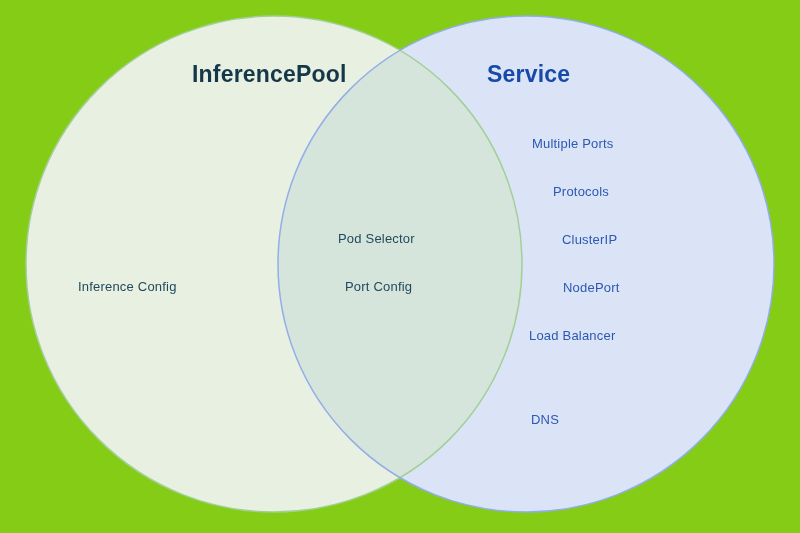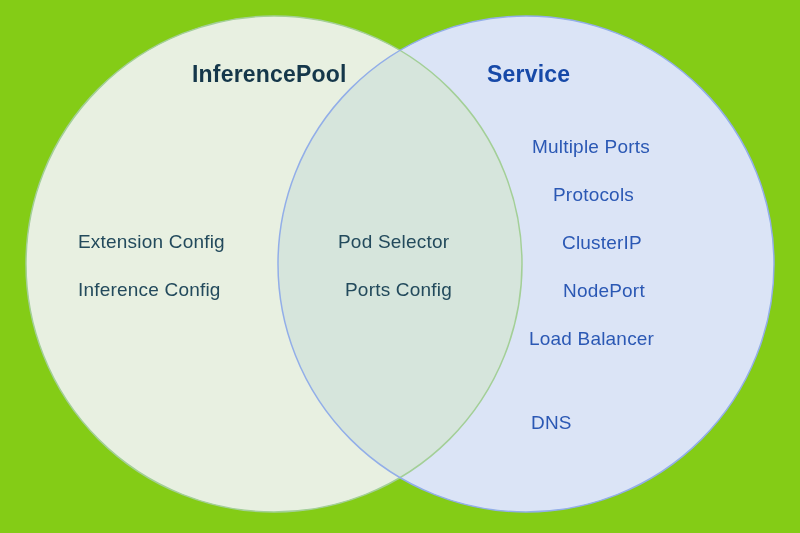--- a/index.html
+++ b/index.html
@@ -8,21 +8,21 @@
     width: 800px;
     height: 533px;
     background: #84cc16;
     overflow: hidden;
     font-family: "Liberation Sans", sans-serif;
   }
   .canvas svg { position: absolute; left: 0; top: 0; }
   .label {
     position: absolute;
     white-space: nowrap;
-    font-size: 19px;
+    font-size: 13px;
     line-height: 1;
     letter-spacing: 0.2px;
   }
   .title {
     position: absolute;
     white-space: nowrap;
     font-size: 23px;
     font-weight: 700;
     line-height: 1;
     letter-spacing: 0.2px;
@@ -64,25 +64,24 @@
     <circle cx="526" cy="264" r="248" stroke="none" fill="#dbe4f6"></circle>
     <path d="M 400 50.4 A 248 248 0 0 1 400 477.6 A 248 248 0 0 1 400 50.4 Z" stroke="none" fill="#d6e5dc"></path>
 
     <circle cx="274" cy="264" r="248" fill="none" stroke-width="1.5" stroke="#a3cf97"></circle>
     <circle cx="526" cy="264" r="248" fill="none" stroke-width="1.5" stroke="#92aee8"></circle>
   </svg>
 
   <span class="title left-title t-left">InferencePool</span>
   <span class="title right-title t-right">Service</span>
 
-  <span class="label left-text p-ext">Extension Config</span>
   <span class="label left-text p-inf">Inference Config</span>
 
   <span class="label left-text p-pod">Pod Selector</span>
-  <span class="label left-text p-port">Ports Config</span>
+  <span class="label left-text p-port">Port Config</span>
 
   <span class="label right-text p-mp">Multiple Ports</span>
   <span class="label right-text p-pr">Protocols</span>
   <span class="label right-text p-ci">ClusterIP</span>
   <span class="label right-text p-np">NodePort</span>
   <span class="label right-text p-lb">Load Balancer</span>
   <span class="label right-text p-dns">DNS</span>
 
 </div>
 

